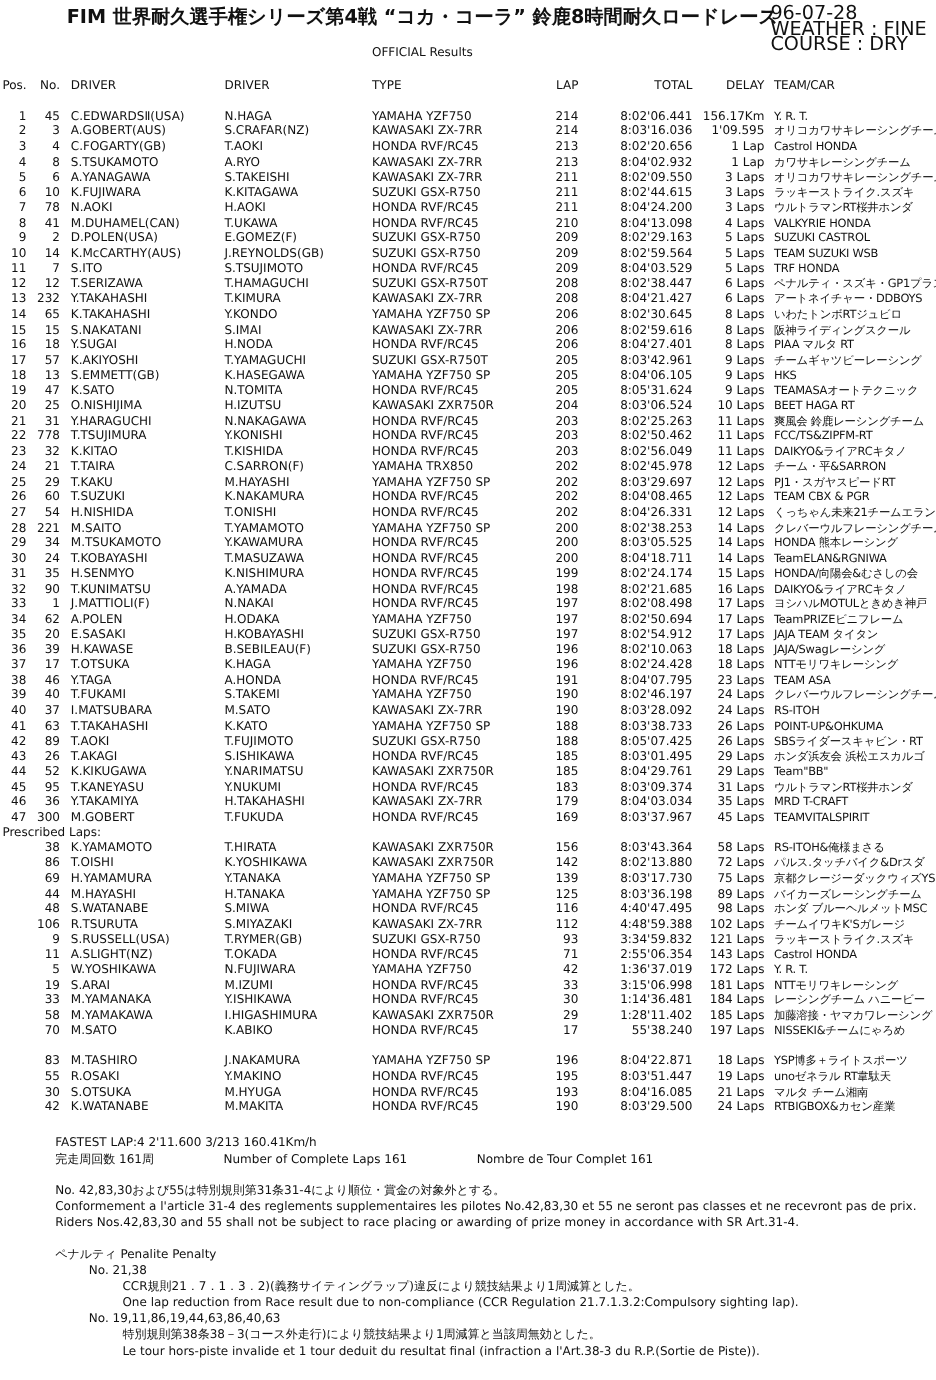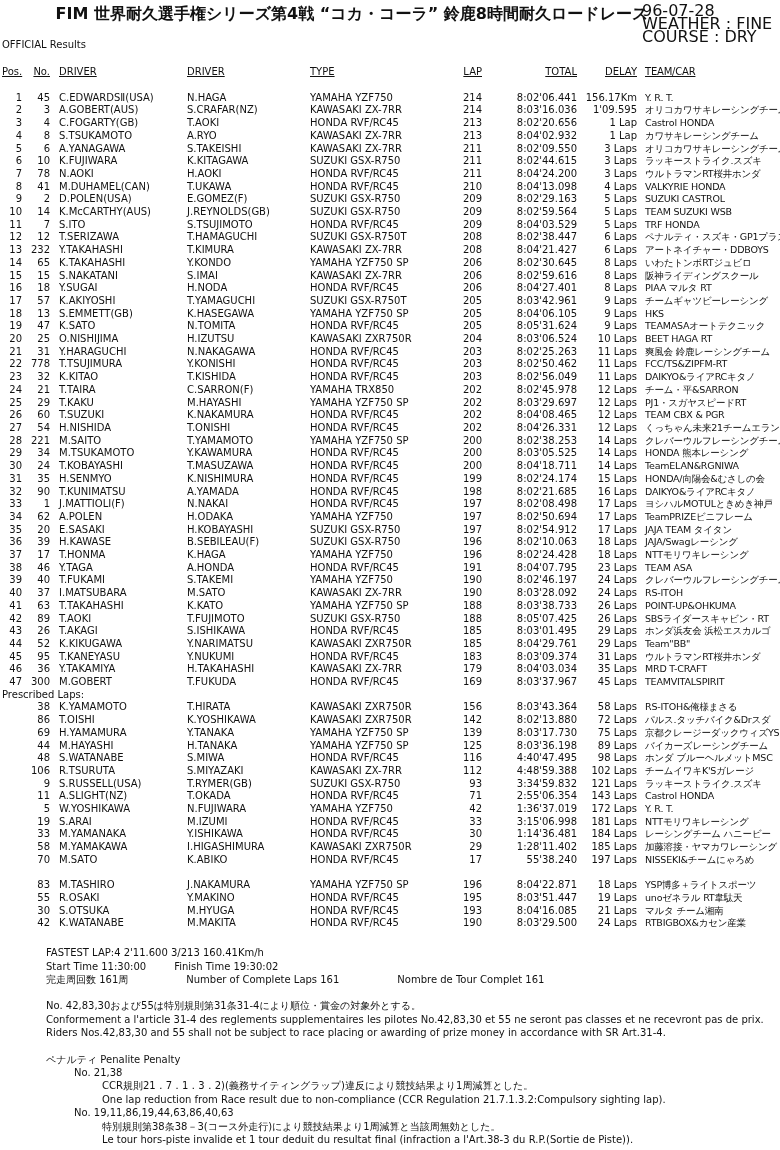--- a/index.html
+++ b/index.html
@@ -8,37 +8,37 @@
     font-family:"DejaVu Sans","Liberation Sans",sans-serif;
     color:#111;
     -webkit-font-smoothing:none;
     overflow:hidden;
   }
   .page{position:relative;width:780px;height:1150px;padding:2px 0 0 2px;box-sizing:border-box;}
 
   
   .hdr{position:relative;height:60px;}
   .hdr-title{width:700px;text-align:center;font-size:16px;font-weight:bold;letter-spacing:0px;padding-top:2px;}
-  .hdr-official{width:700px;text-align:left;font-size:10px;margin-top:14px;}
+  .hdr-official{width:700px;text-align:center;font-size:10px;margin-top:14px;}
   .hdr-right{position:absolute;top:2px;left:640px;font-size:16px;line-height:13px;white-space:nowrap;}
 
   
   .tbl{margin-top:4px;font-size:10px;}
   .trow{display:flex;line-height:12.7px;white-space:nowrap;}
   .cell{display:block;box-sizing:border-box;flex:0 0 auto;}
   .c-pos{width:20px;text-align:right;}
   .c-no{width:37px;text-align:right;padding-right:9px;}
   .c-d1{width:128px;}
   .c-d2{width:123px;}
   .c-type{width:152px;}
   .c-lap{width:20px;text-align:right;}
   .c-total{width:95px;text-align:right;}
   .c-delay{width:60px;text-align:right;}
   .c-team{flex:1 1 auto;padding-left:8px;font-size:9.5px;letter-spacing:-0.2px;overflow:visible;}
-  .thead .cell{font-size:10px;text-decoration:underline;}
+  .thead .cell{font-size:10px;}
   .thead{margin-bottom:13px;}
   .section-label{font-size:10px;line-height:12.7px;}
   .gap-row{height:12.7px;}
 
   
   .ftr{margin-top:16px;font-size:10px;line-height:13.4px;}
   .ftr .line{white-space:nowrap;margin-left:44px;}
   .laps-line{display:flex;gap:24px;}
   .laps-line span{margin-right:34px;}
   .times-line span{margin-right:28px;}
@@ -467,21 +467,21 @@
           <span class="cell c-d2">B.SEBILEAU(F)</span>
           <span class="cell c-type">SUZUKI GSX-R750</span>
           <span class="cell c-lap">196</span>
           <span class="cell c-total">8:02'10.063</span>
           <span class="cell c-delay">18 Laps</span>
           <span class="cell c-team">JAJA/Swagレーシング</span>
         </div>
         <div class="trow">
           <span class="cell c-pos">37</span>
           <span class="cell c-no">17</span>
-          <span class="cell c-d1">T.HONMA</span>
+          <span class="cell c-d1">T.OTSUKA</span>
           <span class="cell c-d2">K.HAGA</span>
           <span class="cell c-type">YAMAHA YZF750</span>
           <span class="cell c-lap">196</span>
           <span class="cell c-total">8:02'24.428</span>
           <span class="cell c-delay">18 Laps</span>
           <span class="cell c-team">NTTモリワキレーシング</span>
         </div>
         <div class="trow">
           <span class="cell c-pos">38</span>
           <span class="cell c-no">46</span>
@@ -787,23 +787,20 @@
           <span class="cell c-lap">190</span>
           <span class="cell c-total">8:03'29.500</span>
           <span class="cell c-delay">24 Laps</span>
           <span class="cell c-team">RTBIGBOX&amp;カセン産業</span>
         </div>
       </div>
   </div>
 
   <div class="ftr">
     <div class="line">FASTEST LAP:4  2'11.600  3/213  160.41Km/h</div>
-    <div class="line times-line">
-      <span>Start Time  11:30:00</span><span>Finish Time   19:30:02</span>
-    </div>
     <div class="line laps-line">
       <span>完走周回数 161周</span>
       <span>Number of Complete Laps 161</span>
       <span>Nombre de Tour Complet 161</span>
     </div>
     <div class="blank"></div>
     <div class="line">No. 42,83,30および55は特別規則第31条31-4により順位・賞金の対象外とする。</div>
     <div class="line">Conformement a l'article 31-4 des reglements supplementaires les pilotes No.42,83,30 et 55 ne seront pas classes et ne recevront pas de prix.</div>
     <div class="line">Riders Nos.42,83,30 and 55 shall not be subject to race placing or awarding of prize money in accordance with SR Art.31-4.</div>
     <div class="blank"></div>

